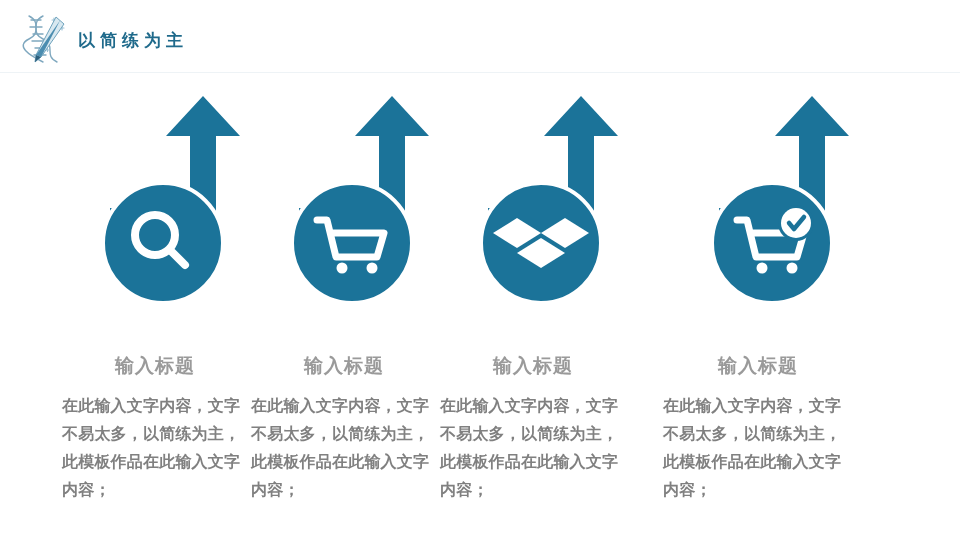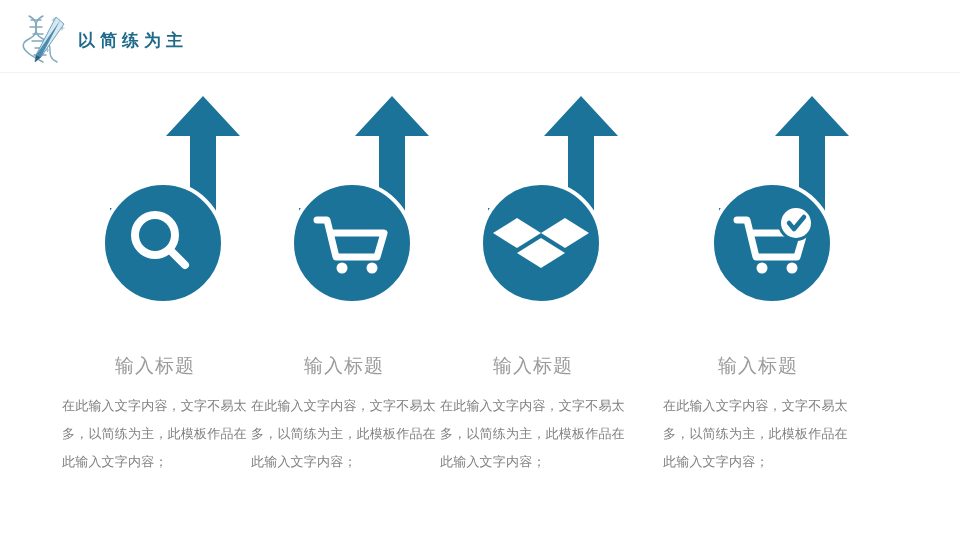--- a/index.html
+++ b/index.html
@@ -56,20 +56,21 @@
     left: 0;
     top: 96px;
     width: 960px;
     height: 400px;
   }
   .col {
     position: absolute;
     top: 0;
     width: 214px;
     height: 400px;
+    font-weight: bold;
   }
   .col-0 { left: 48px; }
   .col-1 { left: 237px; }
   .col-2 { left: 426px; }
   .col-3 { left: 657px; }
 
   .graphic {
     position: absolute;
     left: 0;
     top: 0;
@@ -88,21 +89,21 @@
     color: #9a9a9a;
     letter-spacing: 1px;
     line-height: 24px;
     white-space: nowrap;
   }
   .col-body {
     position: absolute;
     top: 296px;
     left: 14px;
     width: 190px;
-    font-size: 13px;
+    font-size: 16px;
     color: #808080;
     line-height: 28px;
     text-align: left;
     letter-spacing: 0.2px;
   }
   .col-3 .col-title { left: -6px; }
   .col-3 .col-body  { left: 6px; }
 </style>
 </head>
 <body>

